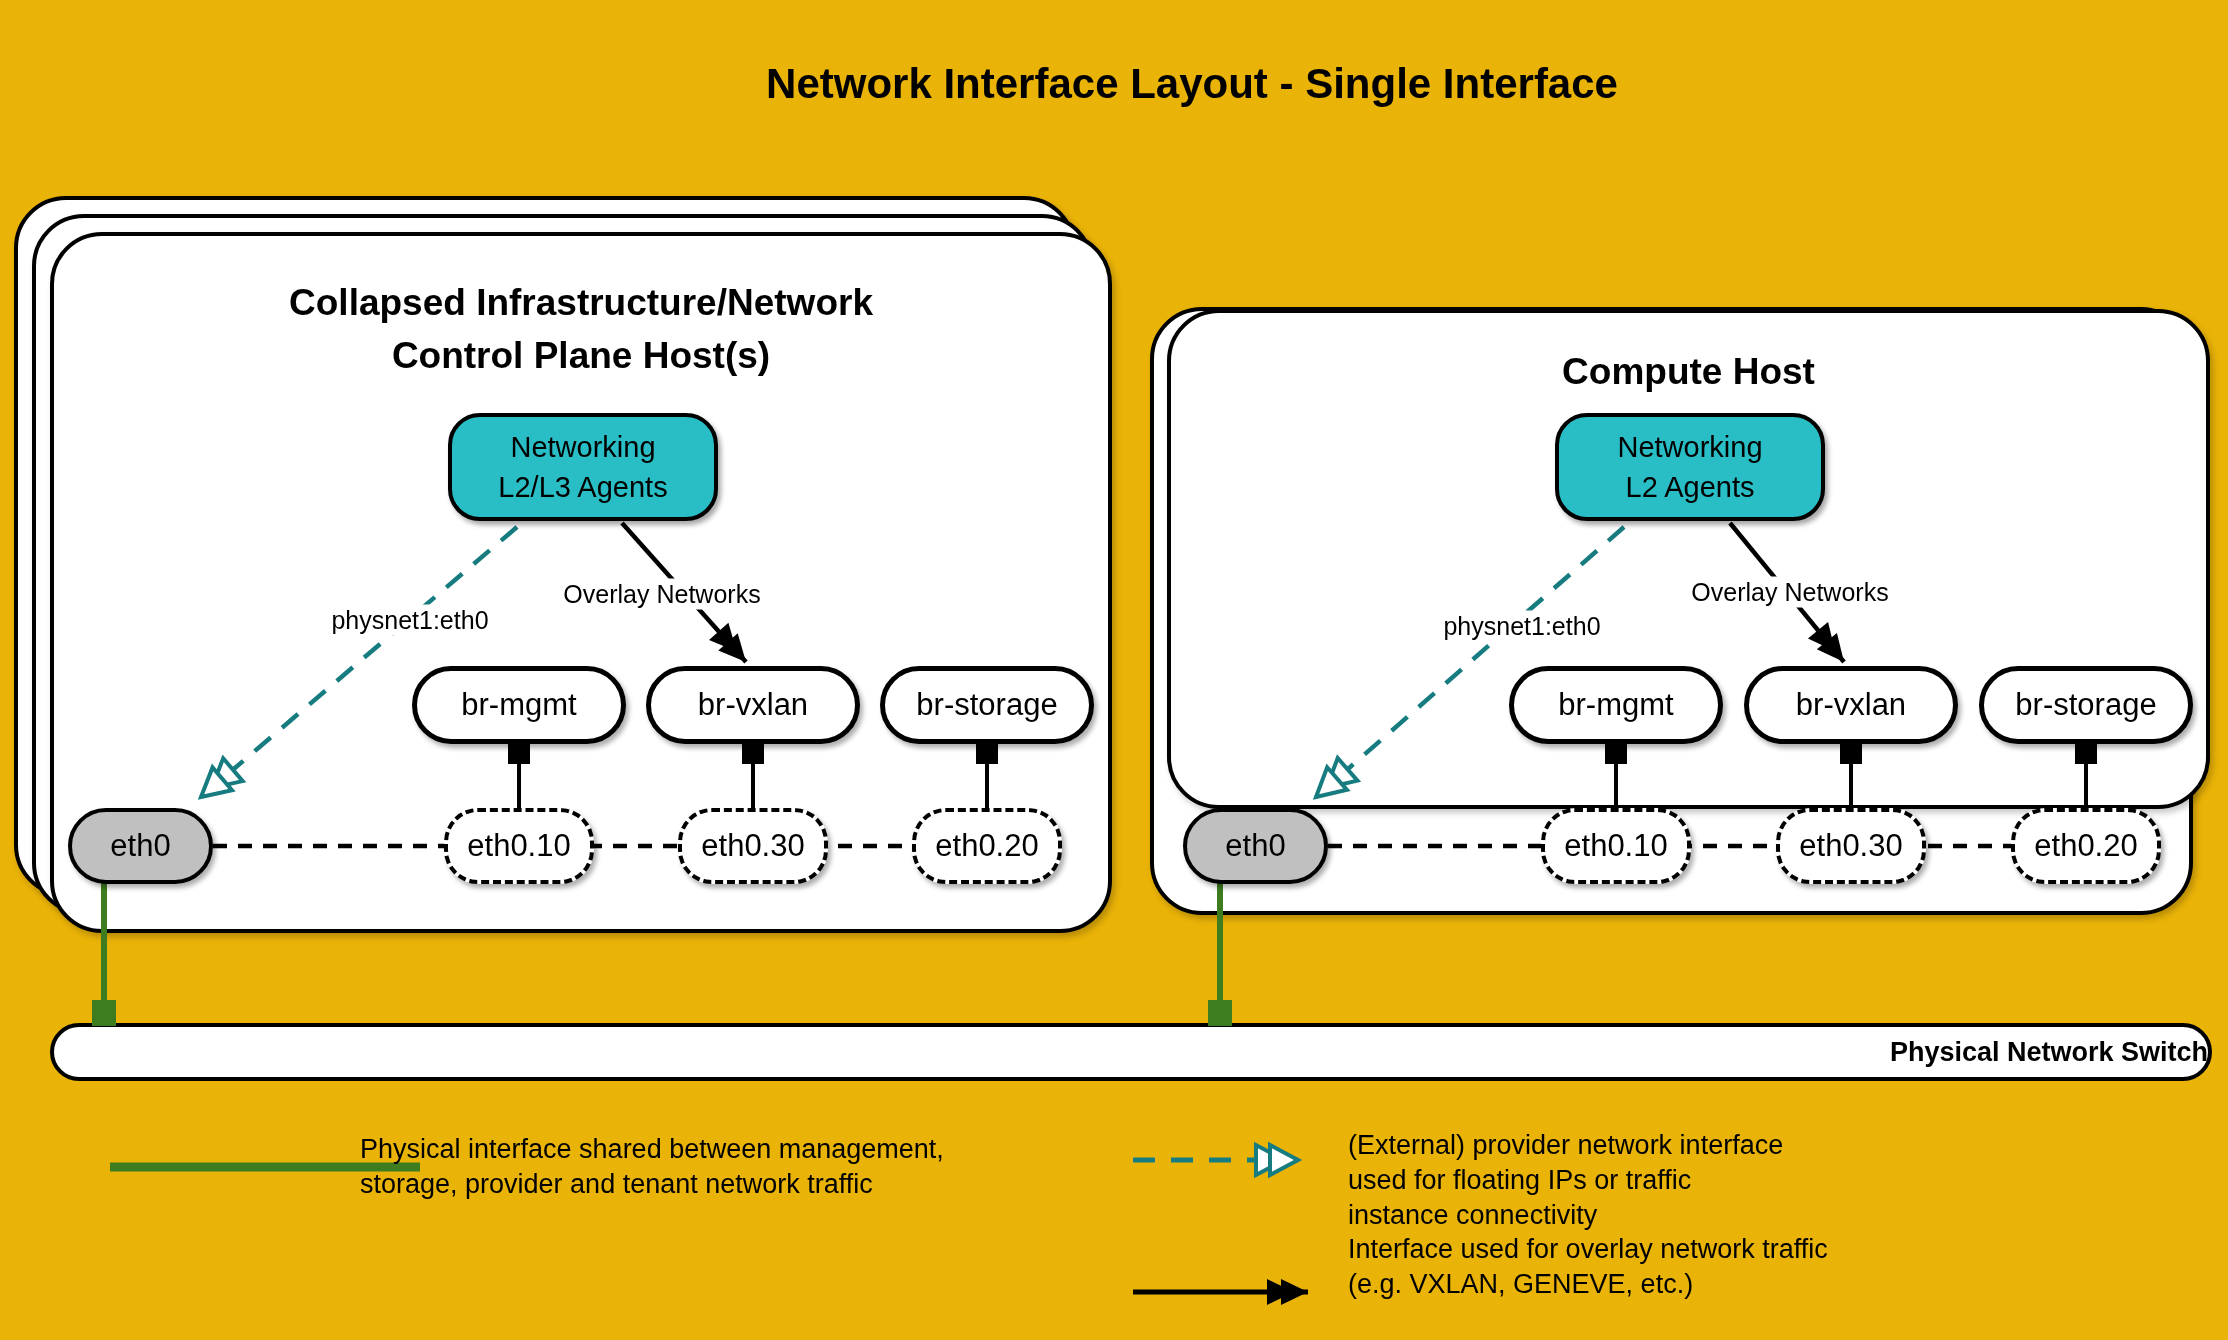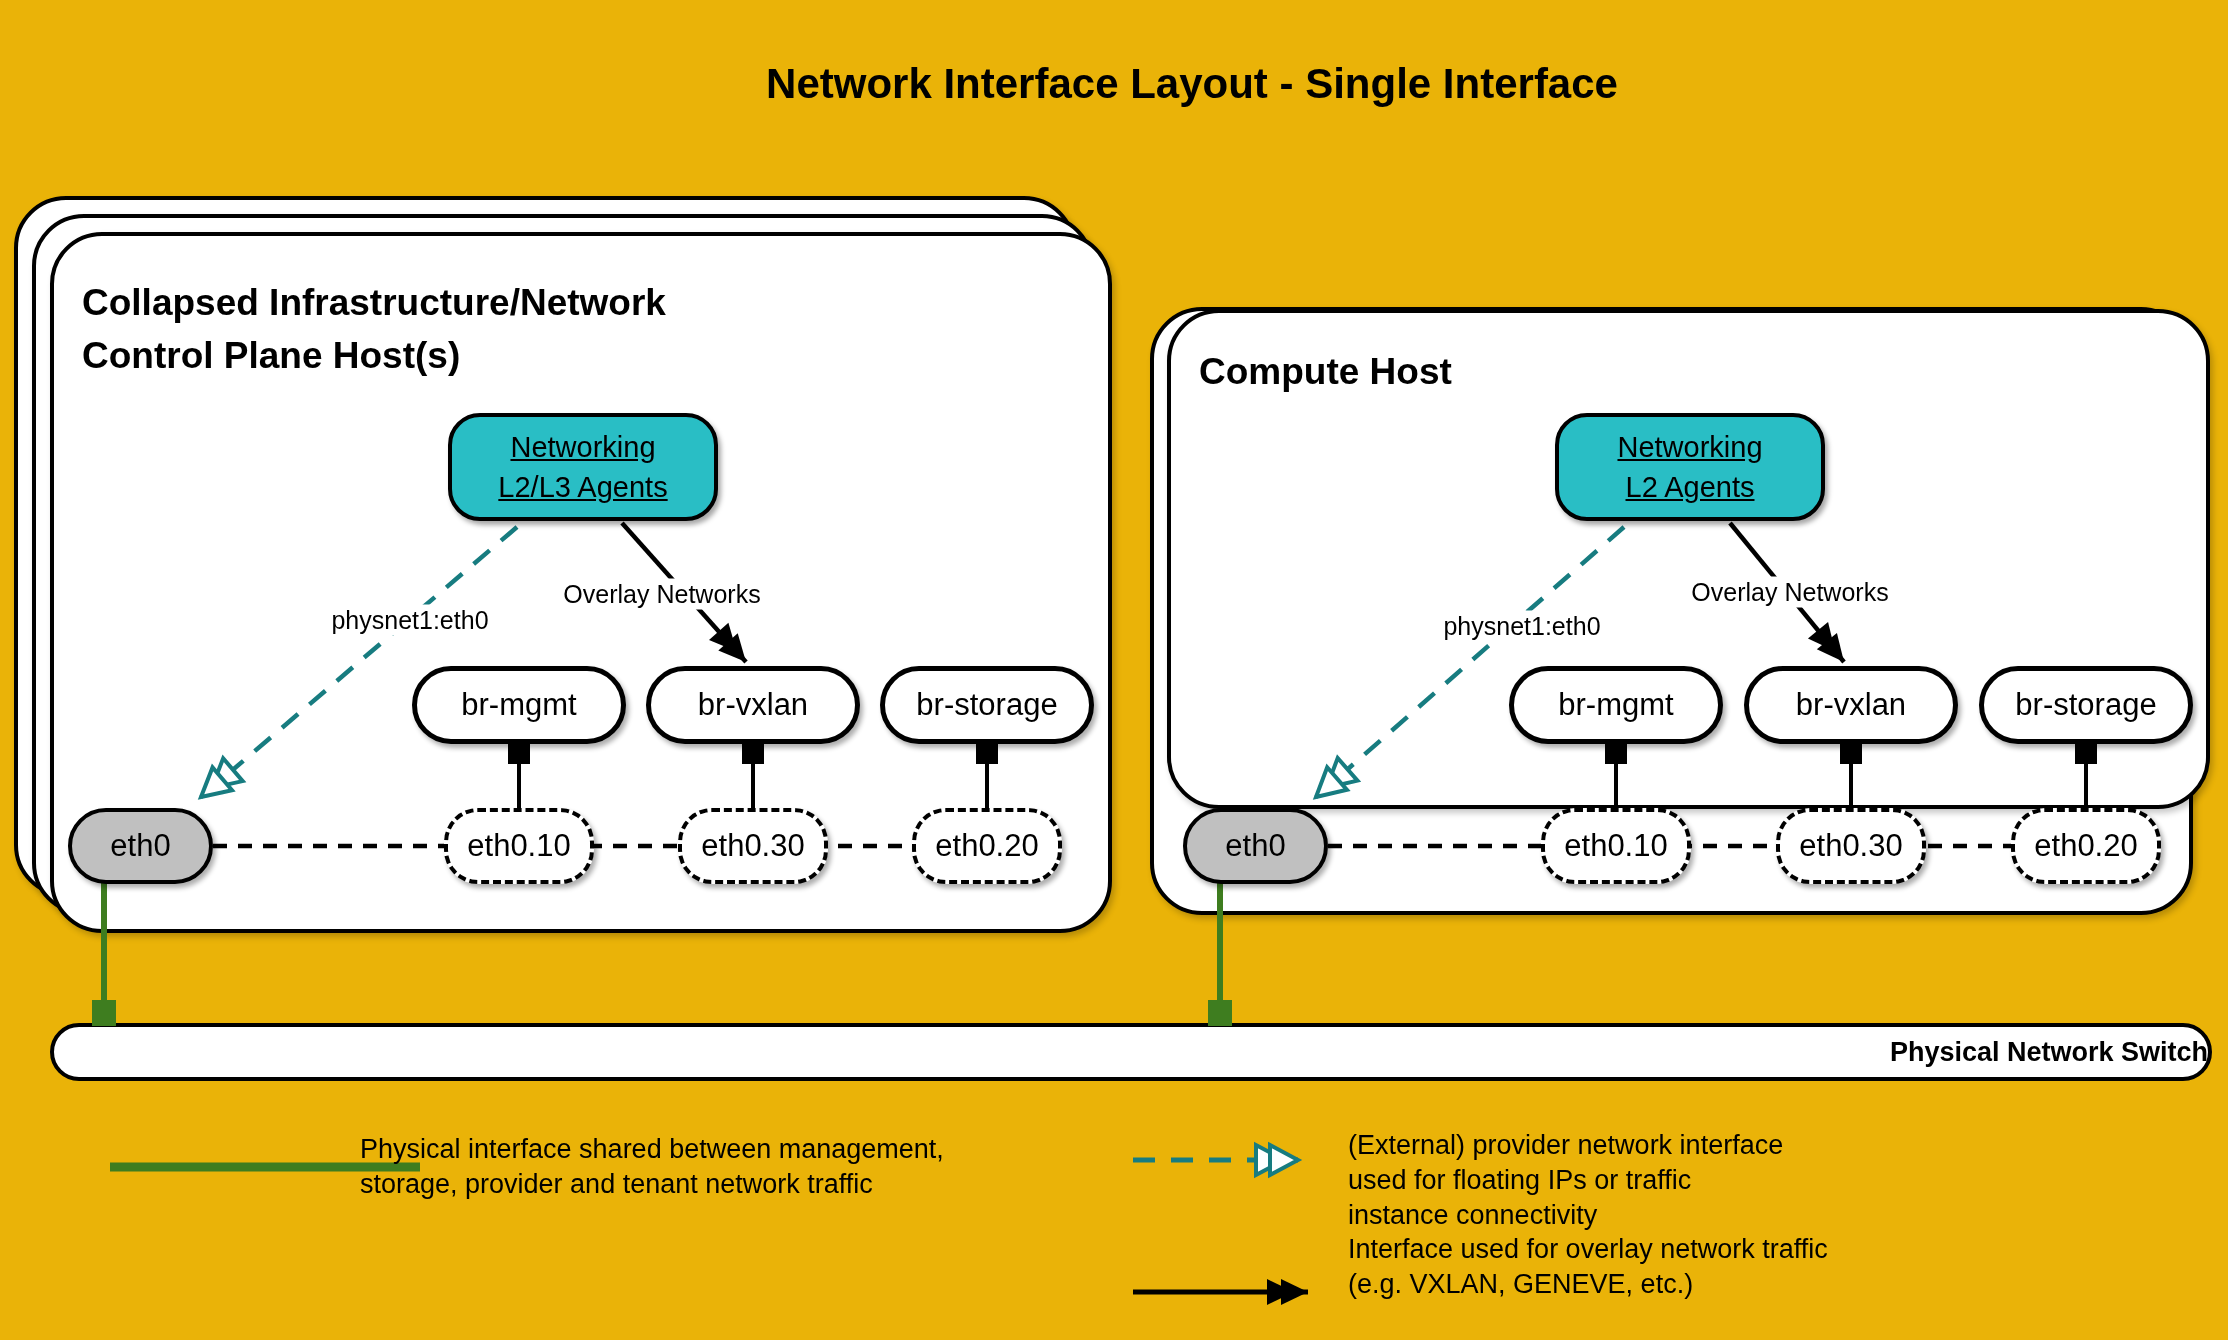--- a/index.html
+++ b/index.html
@@ -9,36 +9,36 @@
   }
   .page-title {
     position:absolute; top:60px; left:1192px; transform:translateX(-50%);
     font-size:42px; font-weight:bold; white-space:nowrap;
   }
   .stack {
     position:absolute; background:#fff; border:4px solid #000; border-radius:52px;
     box-sizing:border-box; box-shadow:3px 4px 6px rgba(0,0,0,0.22);
   }
   .host-title {
-    position:absolute; left:0; width:100%; text-align:left;
-    font-size:37px; font-weight:bold; line-height:53px;margin-left:28px;
+    position:absolute; left:0; width:100%; text-align:center;
+    font-size:37px; font-weight:bold; line-height:53px;
   }
   .node {
     position:absolute; background:#fff; border:4px solid #000; border-radius:40px;
     box-sizing:border-box; display:flex; align-items:center; justify-content:center;
     font-size:31px; box-shadow:3px 4px 5px rgba(0,0,0,0.32); white-space:nowrap;
   }
   .bridge { border-width:5px; }
   .vlan   { border-style:dashed; border-radius:34px; }
   .nic    { background:#C0C0C0; }
   .agent {
     position:absolute; background:#29BEC5; border:4px solid #000; border-radius:32px;
     box-sizing:border-box; display:flex; flex-direction:column; align-items:center;
     justify-content:center; font-size:29px; line-height:40px;
-    box-shadow:3px 4px 5px rgba(0,0,0,0.35); text-align:center;text-decoration:underline;
+    box-shadow:3px 4px 5px rgba(0,0,0,0.35); text-align:center;
   }
   .switch-bar {
     position:absolute; background:#fff; border:4px solid #000; border-radius:31px;
     box-sizing:border-box; display:flex; align-items:center; justify-content:flex-end;
     font-size:27px; font-weight:bold;
   }
   .floating-label {
     position:absolute; transform:translate(-50%,-50%); background:#fff;
     padding:1px 6px; font-size:25px; white-space:nowrap;
   }

